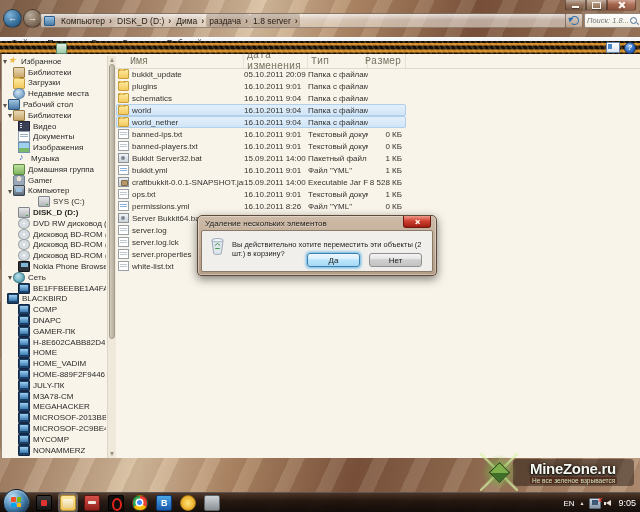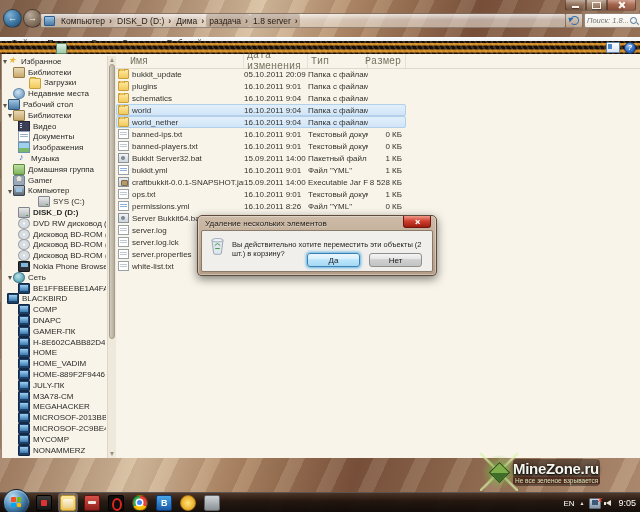--- a/index.html
+++ b/index.html
@@ -204,21 +204,21 @@
     background:linear-gradient(#eaf6fd,#d7effc 45%,#bde6fd 46%,#a6d9f4);}
   
   #minezone{position:absolute;right:2px;top:452px;width:158px;height:40px;z-index:8;display:flex;align-items:center;}
   .mzicon{width:38px;height:38px;position:relative;flex:none;}
   .mzrays{position:absolute;inset:0;
     background:radial-gradient(circle,rgba(190,235,130,.95) 0 12%,rgba(120,180,70,.5) 30%,transparent 65%),
       linear-gradient(45deg,transparent 46%,rgba(215,245,165,.8) 50%,transparent 54%),
       linear-gradient(-45deg,transparent 46%,rgba(215,245,165,.8) 50%,transparent 54%);}
   .mzcube{position:absolute;left:12px;top:12px;width:13px;height:13px;transform:rotate(45deg);
     background:linear-gradient(135deg,#7fae4a 0 50%,#3e6e28 50%);border:1px solid #27481a;}
-  .mztext{margin-left:-5px;background:rgba(25,15,10,.45);border-radius:4px;padding:2px 0;}
+  .mztext{margin-left:-5px;background:rgba(25,15,10,.45);border-radius:4px;padding:2px 17px;}
   .mztitle{font-size:15px;font-weight:bold;color:#f4f6f0;line-height:15px;letter-spacing:-.3px;
     text-shadow:0 1px 2px #000,0 0 4px rgba(0,0,0,.8);}
   .mztag{font-size:6.5px;color:#cfe3b8;background:rgba(70,25,15,.6);margin-top:1px;padding:0 2px;border-radius:1px;white-space:nowrap;}
 </style>
 </head>
 <body>
 
 <div id="wallpaper"></div>
 
 <div id="explorer">
@@ -325,21 +325,21 @@
           <i class="sicon icon-star"></i>
           <span class="slabel">Избранное</span>
         </div>
 
         <div class="srow" style="padding-left: 6px;">
           <i class="exp"></i>
           <i class="sicon icon-lib"></i>
           <span class="slabel">Библиотеки</span>
         </div>
 
-        <div class="srow" style="padding-left: 6px; margin-left: 16px;">
+        <div class="srow" style="padding-left: 6px;">
           <i class="exp"></i>
           <i class="sicon icon-folder"></i>
           <span class="slabel">Загрузки</span>
         </div>
 
         <div class="srow" style="padding-left: 6px;">
           <i class="exp"></i>
           <i class="sicon icon-recent"></i>
           <span class="slabel">Недавние места</span>
         </div>

